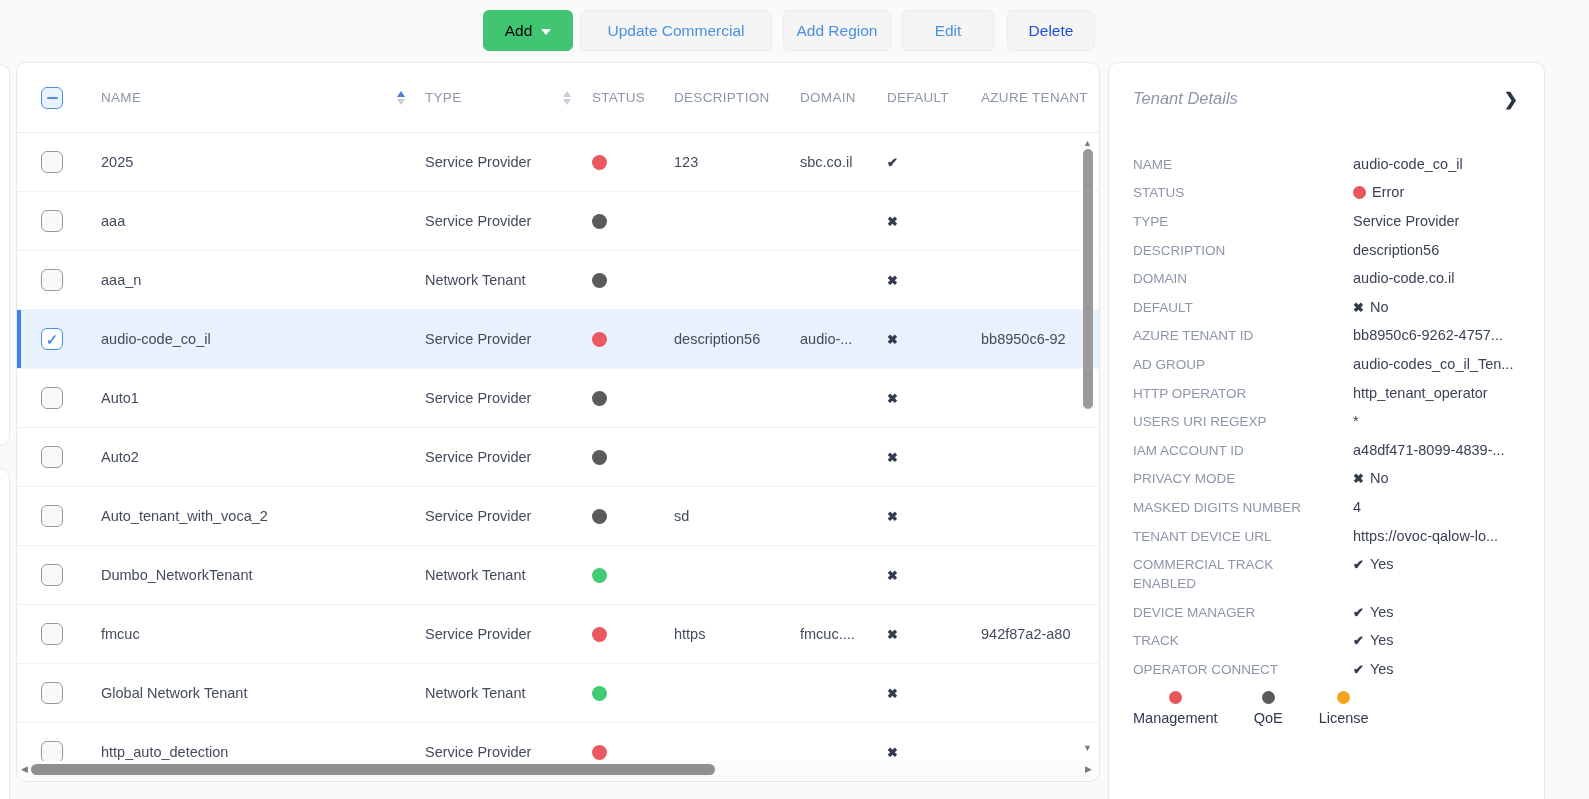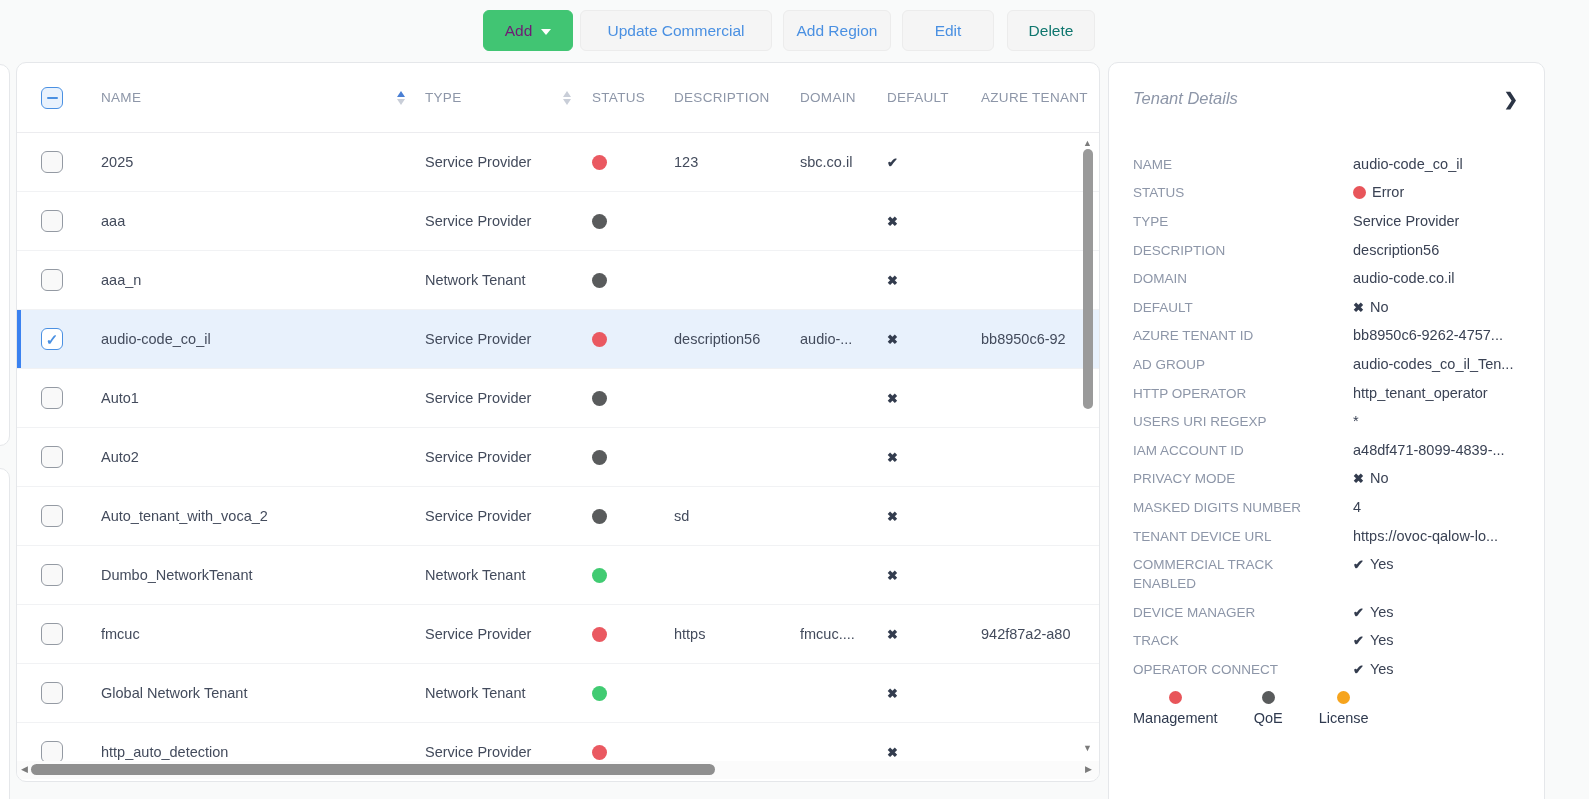--- a/index.html
+++ b/index.html
@@ -15,26 +15,26 @@
   
   .stub { position:absolute; background:#fff; border:1px solid #e5e7ea; border-radius:10px; width:36px; left:-26px; }
   #stub1 { top:64px; height:382px; }
   #stub2 { top:468px; height:420px; }
 
   
   #toolbar { position:absolute; left:483px; top:10px; height:41px; width:620px; }
   .btn { position:absolute; top:0; height:41px; border-radius:6px; font-size:15.5px;
          display:flex; align-items:center; justify-content:center; cursor:pointer;
          background:#f5f5f5; border:1px solid #ececec; color:#4a90e2; }
-  .btn-add { left:0; width:90px; background:#41c573; border:1px solid #41c573; color:#701a75; gap:9px;text-align:center; }
+  .btn-add { left:0; width:90px; background:#41c573; border:1px solid #41c573; color:#000000; gap:9px;text-align:center; }
   .caret { width:0; height:0; border-left:5px solid transparent; border-right:5px solid transparent; border-top:6px solid #fff; margin-top:2px; }
   .btn-uc { left:97px; width:192px; }
   .btn-ar { left:300px; width:108px; }
   .btn-edit { left:419px; width:92px; }
-  .btn-del { left:524px; width:88px; color:#0f766e;text-align:center; }
+  .btn-del { left:524px; width:88px; color:#1d4ed8;text-align:center; }
 
   
   #table-card { left:16px; top:62px; width:1084px; height:720px; overflow:hidden; }
   .trow { display:flex; align-items:center; height:59px; border-bottom:1px solid #f1f2f4; position:relative; }
   .thead { height:70px; border-bottom:1px solid #ececef; }
   .td { flex:none; overflow:hidden; white-space:nowrap; font-size:14.5px; color:#434b5c; }
   .c-check { width:70px; display:flex; justify-content:center; }
   .c-name { width:324px; padding-left:14px; position:relative; }
   .c-type { width:166px; padding-left:14px; position:relative; }
   .c-status { width:81px; padding-left:15px; }

